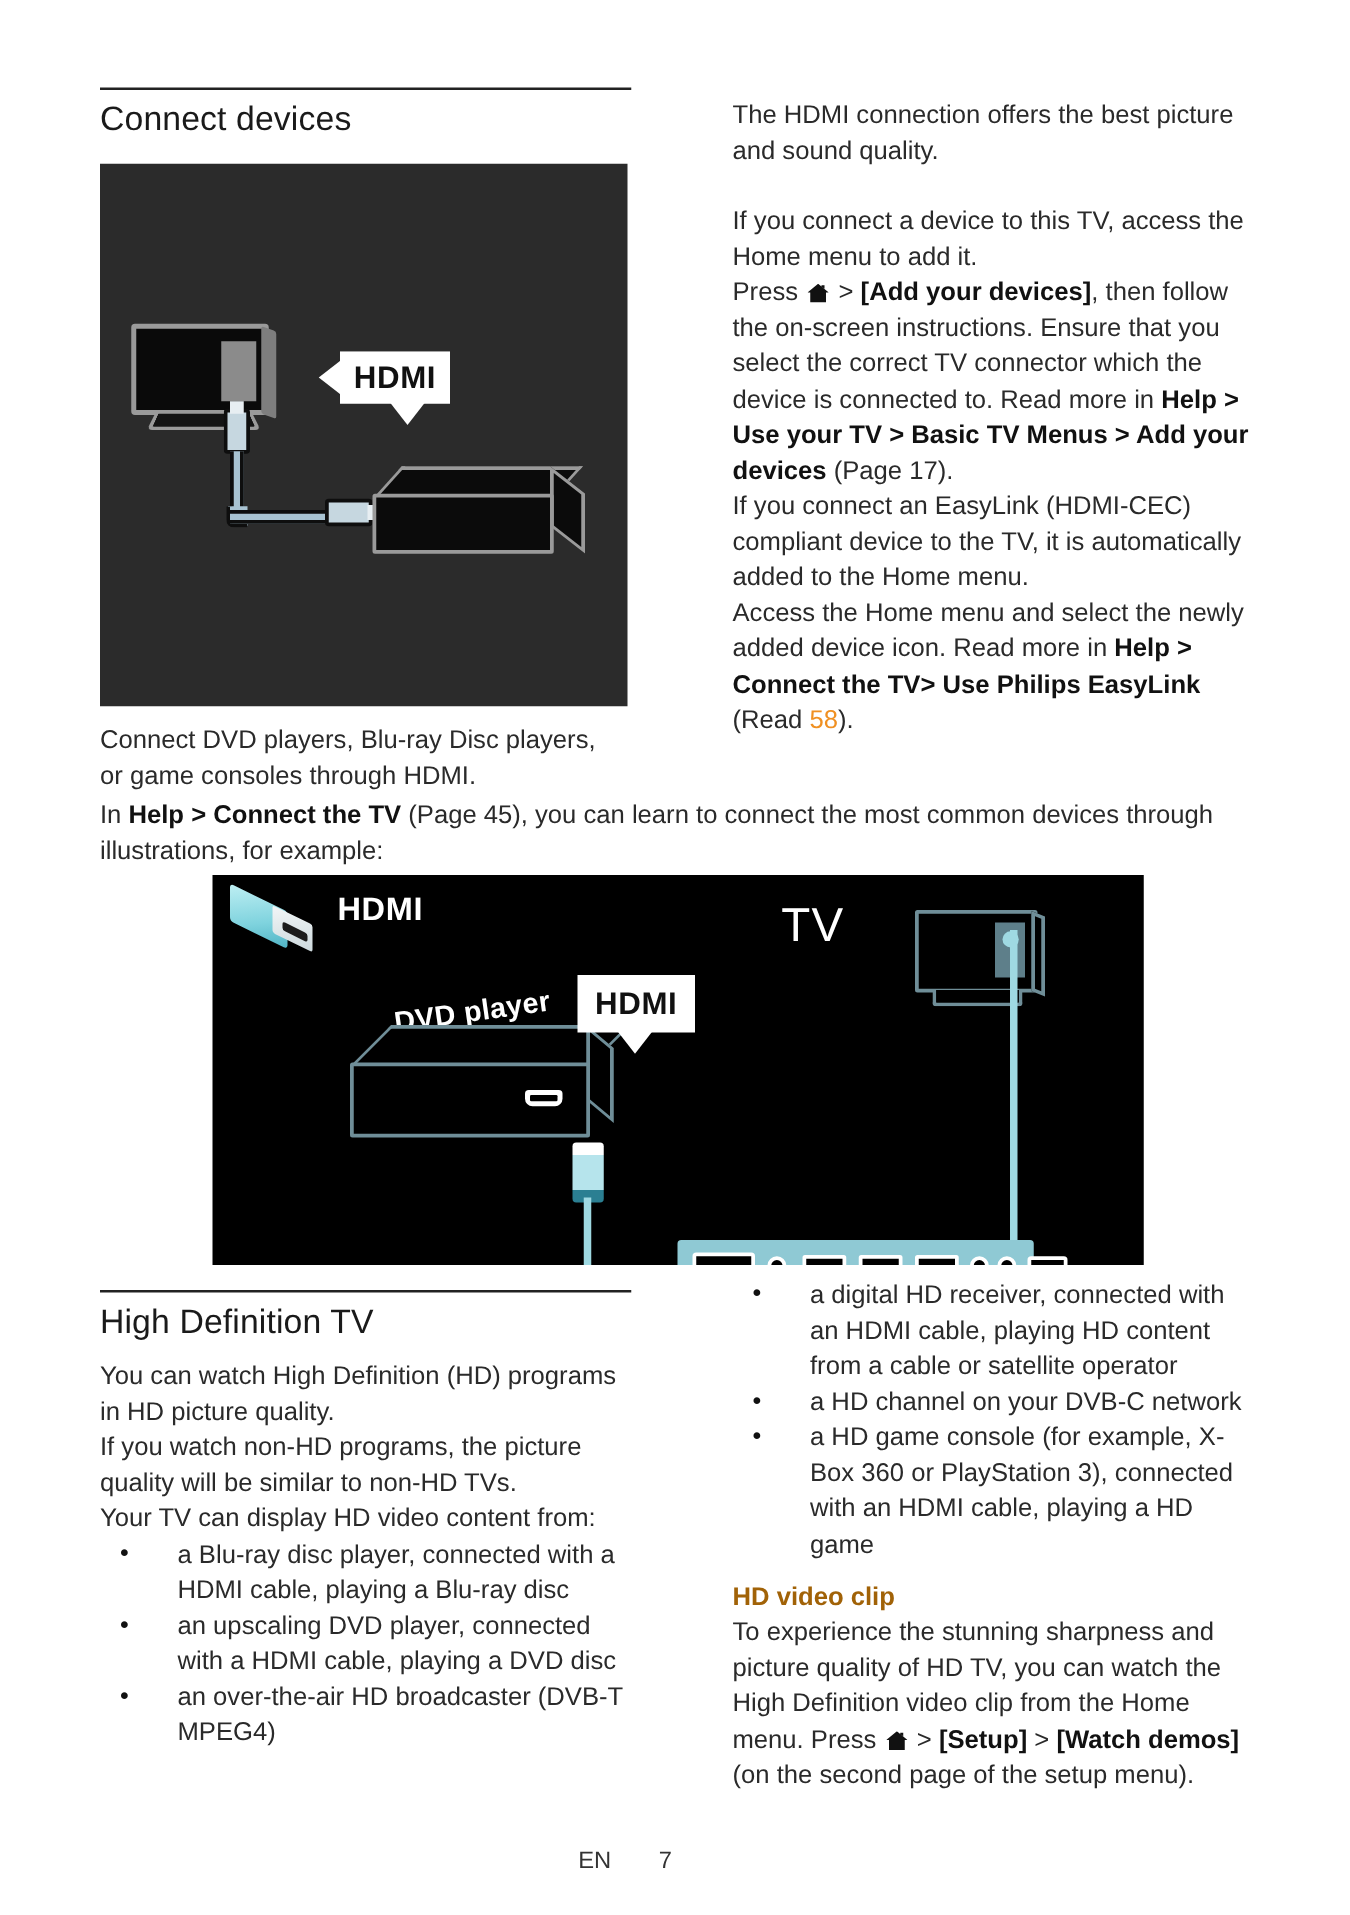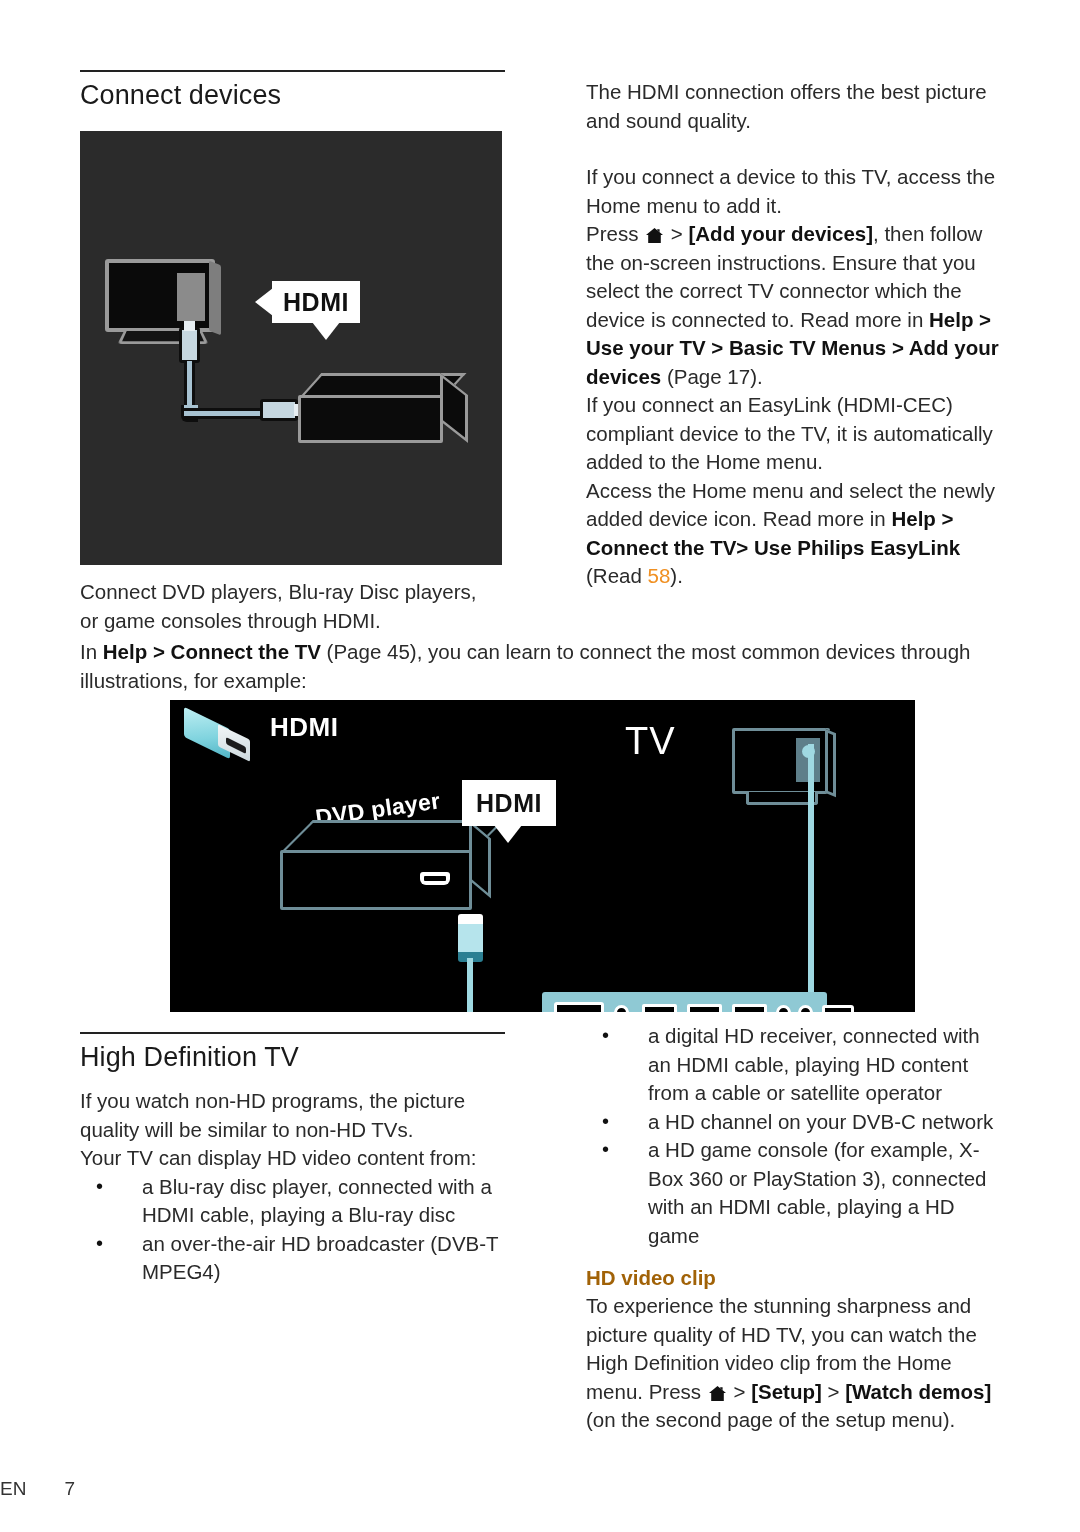--- a/index.html
+++ b/index.html
@@ -143,21 +143,21 @@
     margin: 0;
     line-height: 28px;
   }
 
   
   .footer {
     position: absolute;
     left: 0;
     top: 1478px;
     width: 1000px;
-    text-align: left;
+    text-align: center;
     font-size: 19px;
     color: #333;
   }
   .footer .lang { margin-right: 38px; }
 
   
   .f1-tv {
     position: absolute;
     left: 25px;
     top: 128px;
@@ -600,24 +600,26 @@
     <p><span>Press </span><span class="home-icon"><svg width="17" height="15" viewBox="0 0 17 15">
             <path d="M8.5 0 L0 7 L2.2 7 L2.2 15 L14.8 15 L14.8 7 L17 7 Z M11.2 1.2 L13.6 1.2 L13.6 4 L11.2 2.1 Z" fill="#111"></path>
           </svg></span><span> &gt; </span><b>[Add your devices]</b><span>, then follow the on-screen instructions. Ensure that you select the correct TV connector which the device is connected to. Read more in </span><b>Help &gt; Use your TV &gt; Basic TV Menus &gt; Add your devices</b><span> (Page 17).</span></p>
     <p>If you connect an EasyLink (HDMI-CEC) compliant device to the TV, it is automatically added to the Home menu.</p>
     <p><span>Access the Home menu and select the newly added device icon. Read more in </span><b>Help &gt; Connect the TV&gt; Use Philips EasyLink</b><span> (Read </span><span class="pageref">58</span><span>).</span></p>
   </div>
 
   <div class="hd-left">
     <div class="rule"></div>
     <h2 class="section-title">High Definition TV</h2>
+    <p>You can watch High Definition (HD) programs in HD picture quality.</p>
     <p>If you watch non-HD programs, the picture quality will be similar to non-HD TVs.</p>
     <p>Your TV can display HD video content from:</p>
     <ul class="bullets">
       <li>a Blu-ray disc player, connected with a HDMI cable, playing a Blu-ray disc</li>
+      <li>an upscaling DVD player, connected with a HDMI cable, playing a DVD disc</li>
       <li>an over-the-air HD broadcaster (DVB-T MPEG4)</li>
     </ul>
   </div>
 
   <div class="hd-right">
     <ul class="bullets">
       <li>a digital HD receiver, connected with an HDMI cable, playing HD content from a cable or satellite operator</li>
       <li>a HD channel on your DVB-C network</li>
       <li>a HD game console (for example, X-Box 360 or PlayStation 3), connected with an HDMI cable, playing a HD game</li>
     </ul>

